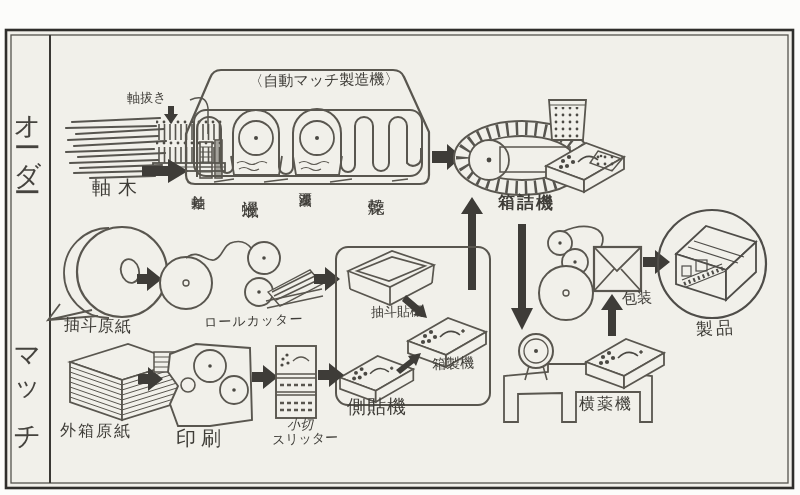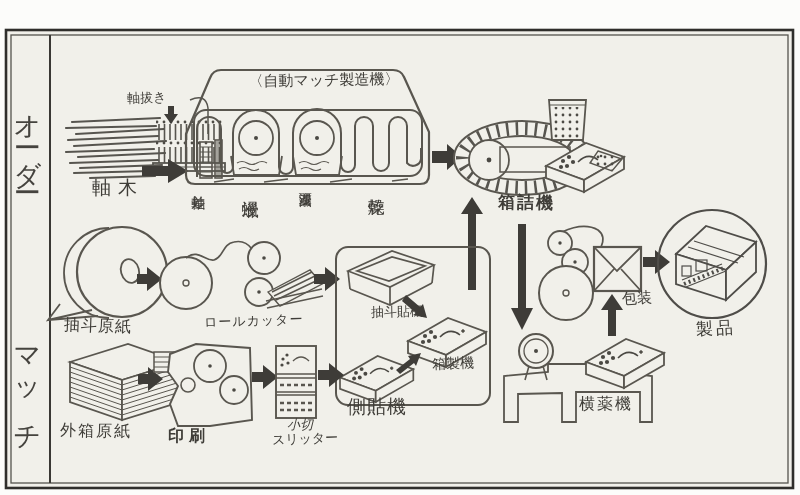--- a/index.html
+++ b/index.html
@@ -271,21 +271,21 @@
 <div class="lbl" style="left:498px;top:194px;font-size:17px;letter-spacing:2px;transform:rotate(1deg);font-weight:bold;">箱詰機</div>
 
 <div class="lbl" style="left:64px;top:318px;font-size:16px;letter-spacing:1px;transform:rotate(2deg);">抽斗原紙</div>
 <div class="lbl" style="left:204px;top:314px;font-size:13px;letter-spacing:1px;transform:rotate(-2deg);">ロールカッター</div>
 
 <div class="lbl" style="left:339px;top:305px;font-size:13px;transform:rotate(-1deg);margin-left:32px;">抽斗貼機</div>
 <div class="lbl" style="left:432px;top:356px;font-size:14px;transform:rotate(-2deg);">箱製機</div>
 <div class="lbl" style="left:347px;top:397px;font-size:19px;letter-spacing:1px;">側貼機</div>
 
 <div class="lbl" style="left:60px;top:423px;font-size:16px;letter-spacing:2px;transform:rotate(1deg);">外箱原紙</div>
-<div class="lbl" style="left:168px;top:428px;font-size:16px;letter-spacing:5px;font-weight:bold;">印刷</div>
+<div class="lbl" style="left:176px;top:428px;font-size:20px;letter-spacing:5px;">印刷</div>
 <div class="lbl" style="left:287px;top:418px;font-size:13px;font-style:italic;">小切</div>
 <div class="lbl" style="left:272px;top:432px;font-size:13px;transform:rotate(-2deg);">スリッター</div>
 
 <div class="lbl" style="left:538px;top:396px;font-size:16px;letter-spacing:2px;margin-left:41px;">横薬機</div>
 <div class="lbl" style="left:622px;top:291px;font-size:15px;transform:rotate(-4deg);">包装</div>
 <div class="lbl" style="left:696px;top:320px;font-size:17px;letter-spacing:3px;transform:rotate(-3deg);">製品</div>
 
 </div>
 
 </body></html>

